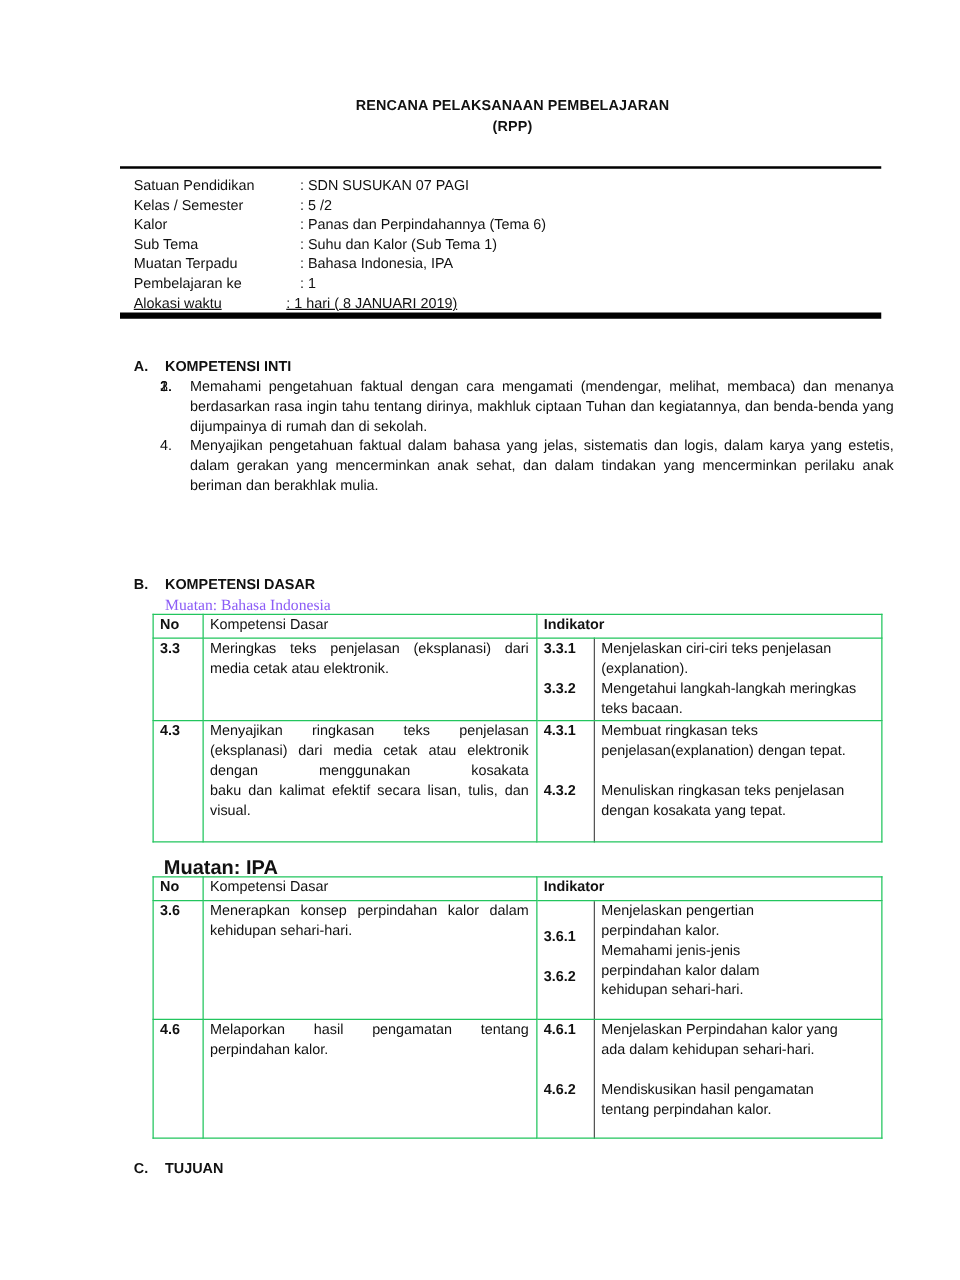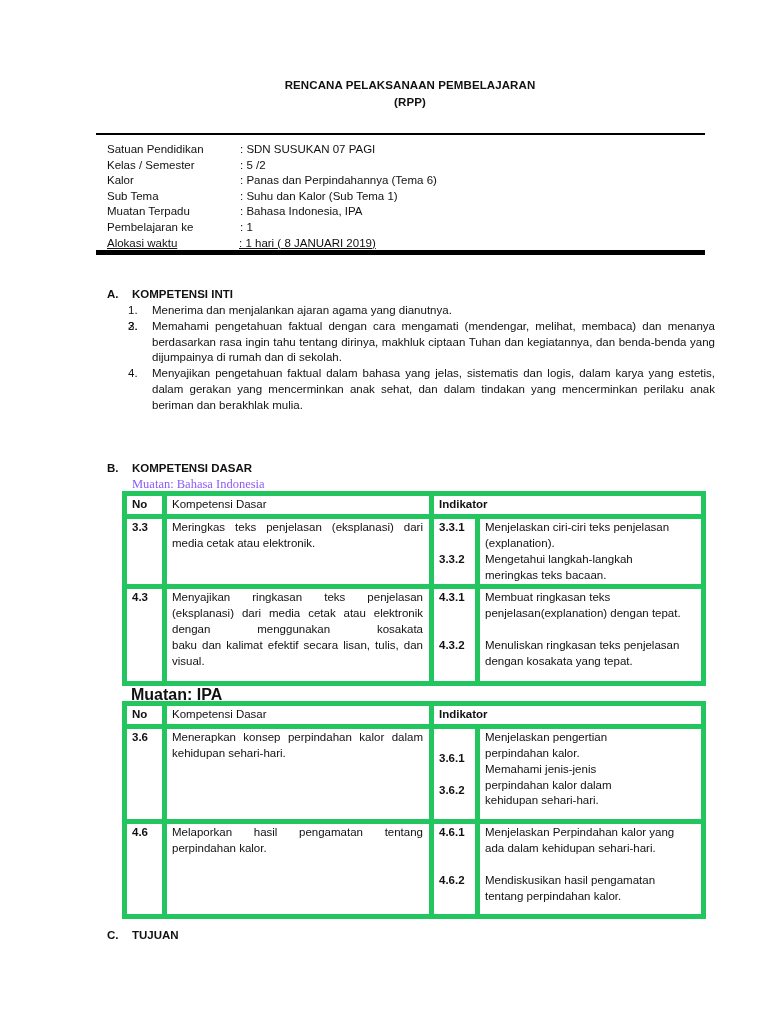--- a/index.html
+++ b/index.html
@@ -11,38 +11,38 @@
   .title1 { top: 79px; }
   .title2 { top: 96px; }
 
   .rule-top { position: absolute; left: 96px; top: 133px; width: 609px; height: 2px; background: #000; }
   .rule-bottom { position: absolute; left: 96px; top: 250px; width: 609px; height: 5px; background: #000; }
 
   .identity { position: absolute; left: 107px; top: 142px; }
   .id-row { position: relative; height: 15.6px; line-height: 15.6px; white-space: nowrap; }
   .id-label { position: absolute; left: 0; top: 0; }
   .id-value { position: absolute; left: 133px; top: 0; }
-  .id-row.last .id-value { left: 132px; text-decoration: underline; }
+  .id-row.last .id-value { left: 122px; text-decoration: underline; }
   .id-row.last span { text-decoration: underline; text-decoration-thickness: 1px; }
 
   .section-head { position: absolute; left: 107px; font-weight: bold; font-size: 11.5px; }
   .section-head .letter { display: inline-block; width: 25px; }
   .sec-a { top: 288px; }
   .sec-b { top: 462px; }
   .sec-c { top: 929px; }
 
   .ki-list { position: absolute; left: 128px; top: 303px; width: 587px; }
   .ki-item { position: relative; padding-left: 24px; line-height: 15.8px; text-align: justify; }
   .ki-num { position: absolute; left: 0; top: 0; }
 
   .muatan-bi { position: absolute; left: 132px; top: 477px; font-family: "Liberation Serif", "DejaVu Serif", serif; font-size: 12.5px; color: #8b5cf6; }
   .muatan-ipa { position: absolute; left: 131px; top: 686px; font-weight: bold; font-size: 16px; }
 
   table.kd { position: absolute; left: 122px; width: 584px; border-collapse: collapse; font-size: 11.5px; }
-  table.kd td { border: 5px solid #22c55e; vertical-align: top; padding: 1px 5px 1px 5px; line-height: 15.8px; }
+  table.kd td { border: 1px solid #22c55e; vertical-align: top; padding: 1px 5px 1px 5px; line-height: 15.8px; }
   table.kd .col-no { width: 40px; font-weight: bold; }
   table.kd .col-kd { width: 267px; text-align: justify; padding-right: 6px; }
   table.kd .col-code { width: 46px; font-weight: bold; border-right: 1px solid #555; }
   table.kd .head td { font-weight: normal; }
   table.kd .head .col-no { font-weight: bold; }
   table.kd .head .ind-head { font-weight: bold; margin-top: 16px; }
   .t1 { top: 491px; }
   .t2 { top: 701px; }
 </style>
 </head>
@@ -88,21 +88,20 @@
 
   <div class="rule-bottom"></div>
 
   <div class="section-head sec-a">
     <span class="letter">A.</span><span>KOMPETENSI INTI</span>
   </div>
 
   <div class="ki-list">
     <div class="ki-item">
       <span class="ki-num">1.</span>
-      <span>Menerima dan menjalankan ajaran agama yang dianutnya.</span>
     </div>
     <div class="ki-item">
       <span class="ki-num">2.</span>
     </div>
     <div class="ki-item">
       <span class="ki-num">3.</span>
       <span>Memahami pengetahuan faktual dengan cara mengamati (mendengar, melihat, membaca) dan menanya berdasarkan rasa ingin tahu tentang dirinya, makhluk ciptaan Tuhan dan kegiatannya, dan benda-benda yang dijumpainya di rumah dan di sekolah.</span>
     </div>
     <div class="ki-item">
       <span class="ki-num">4.</span>

